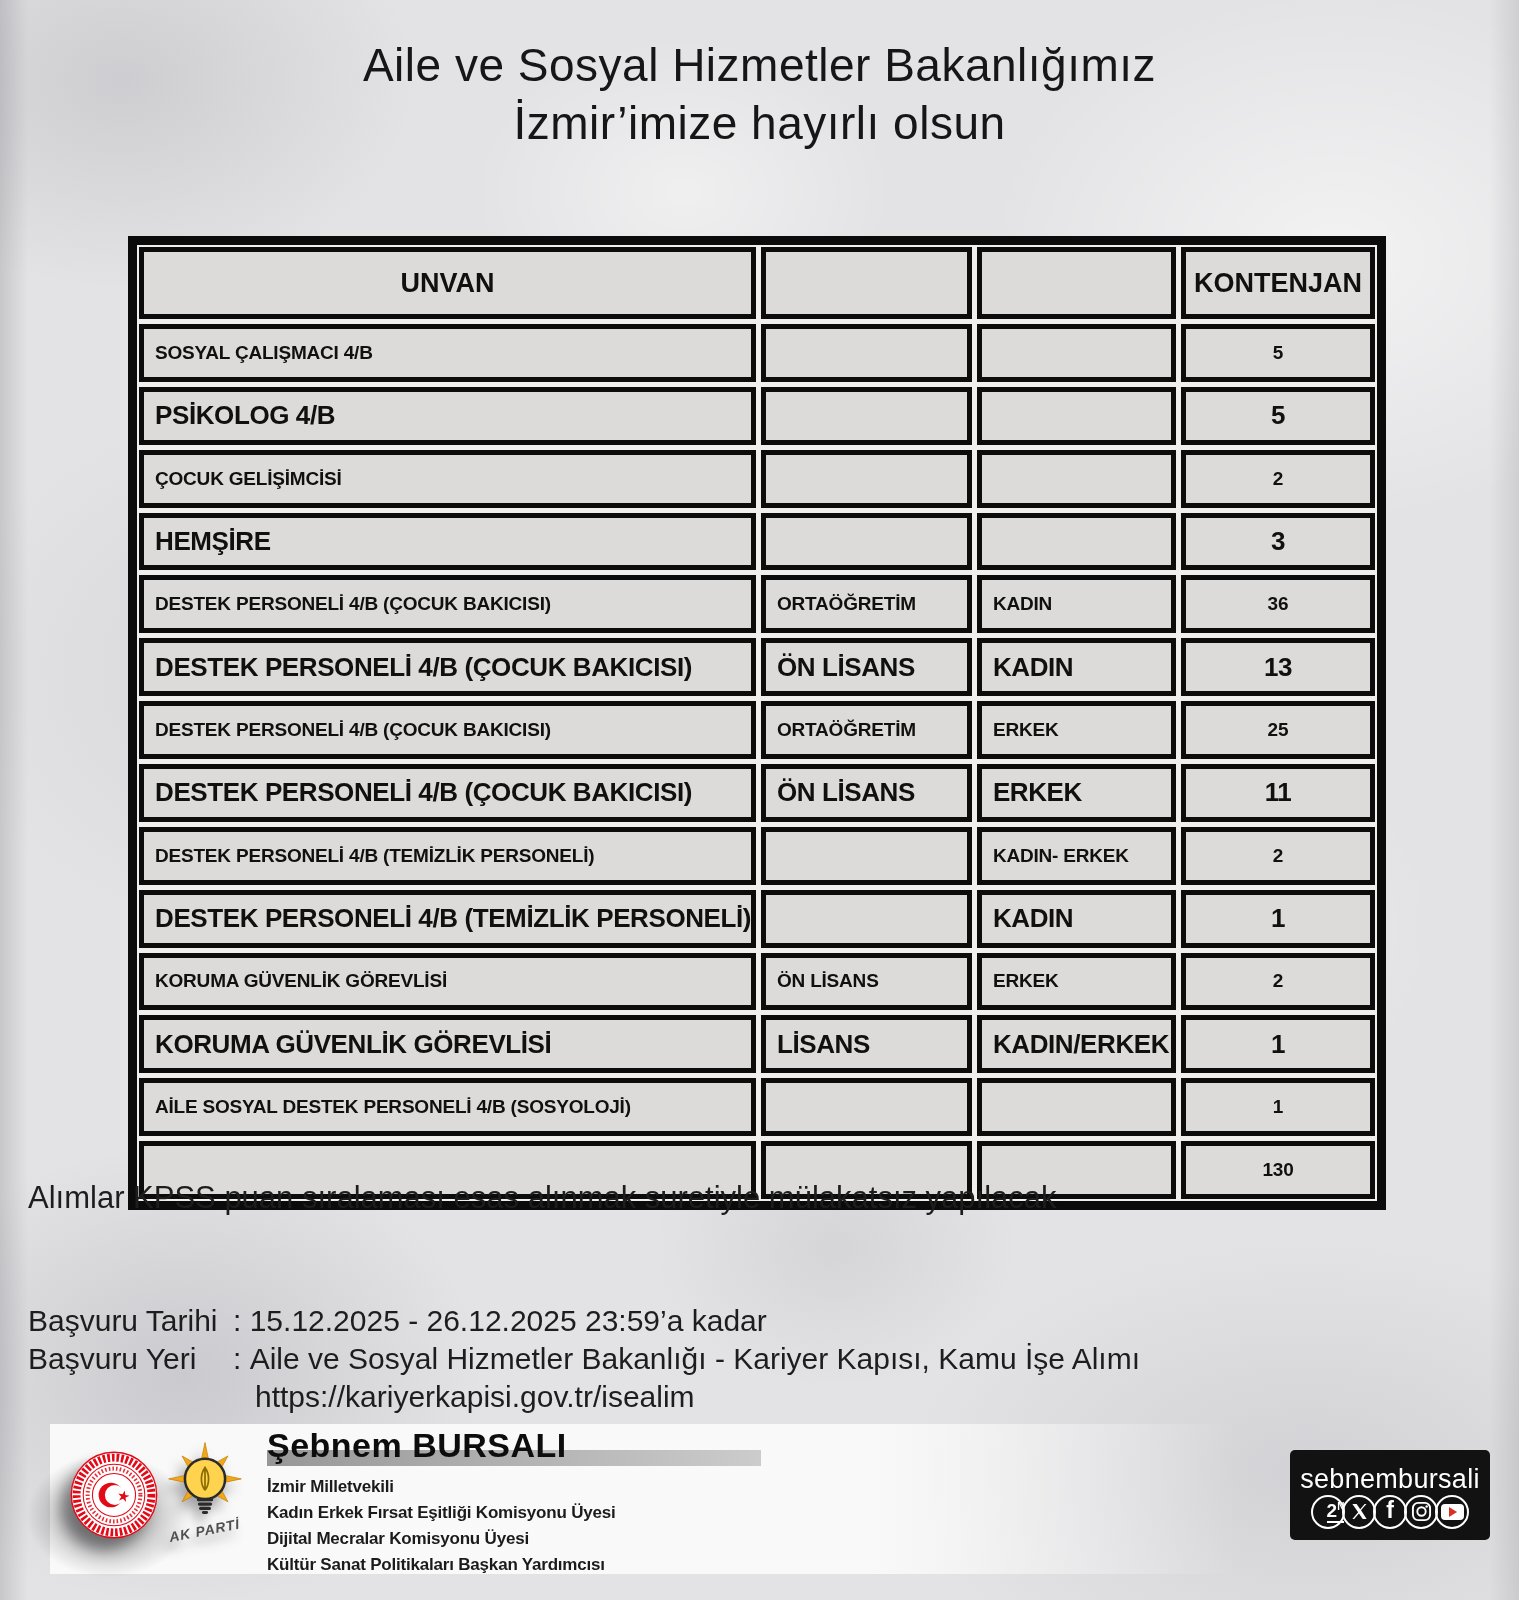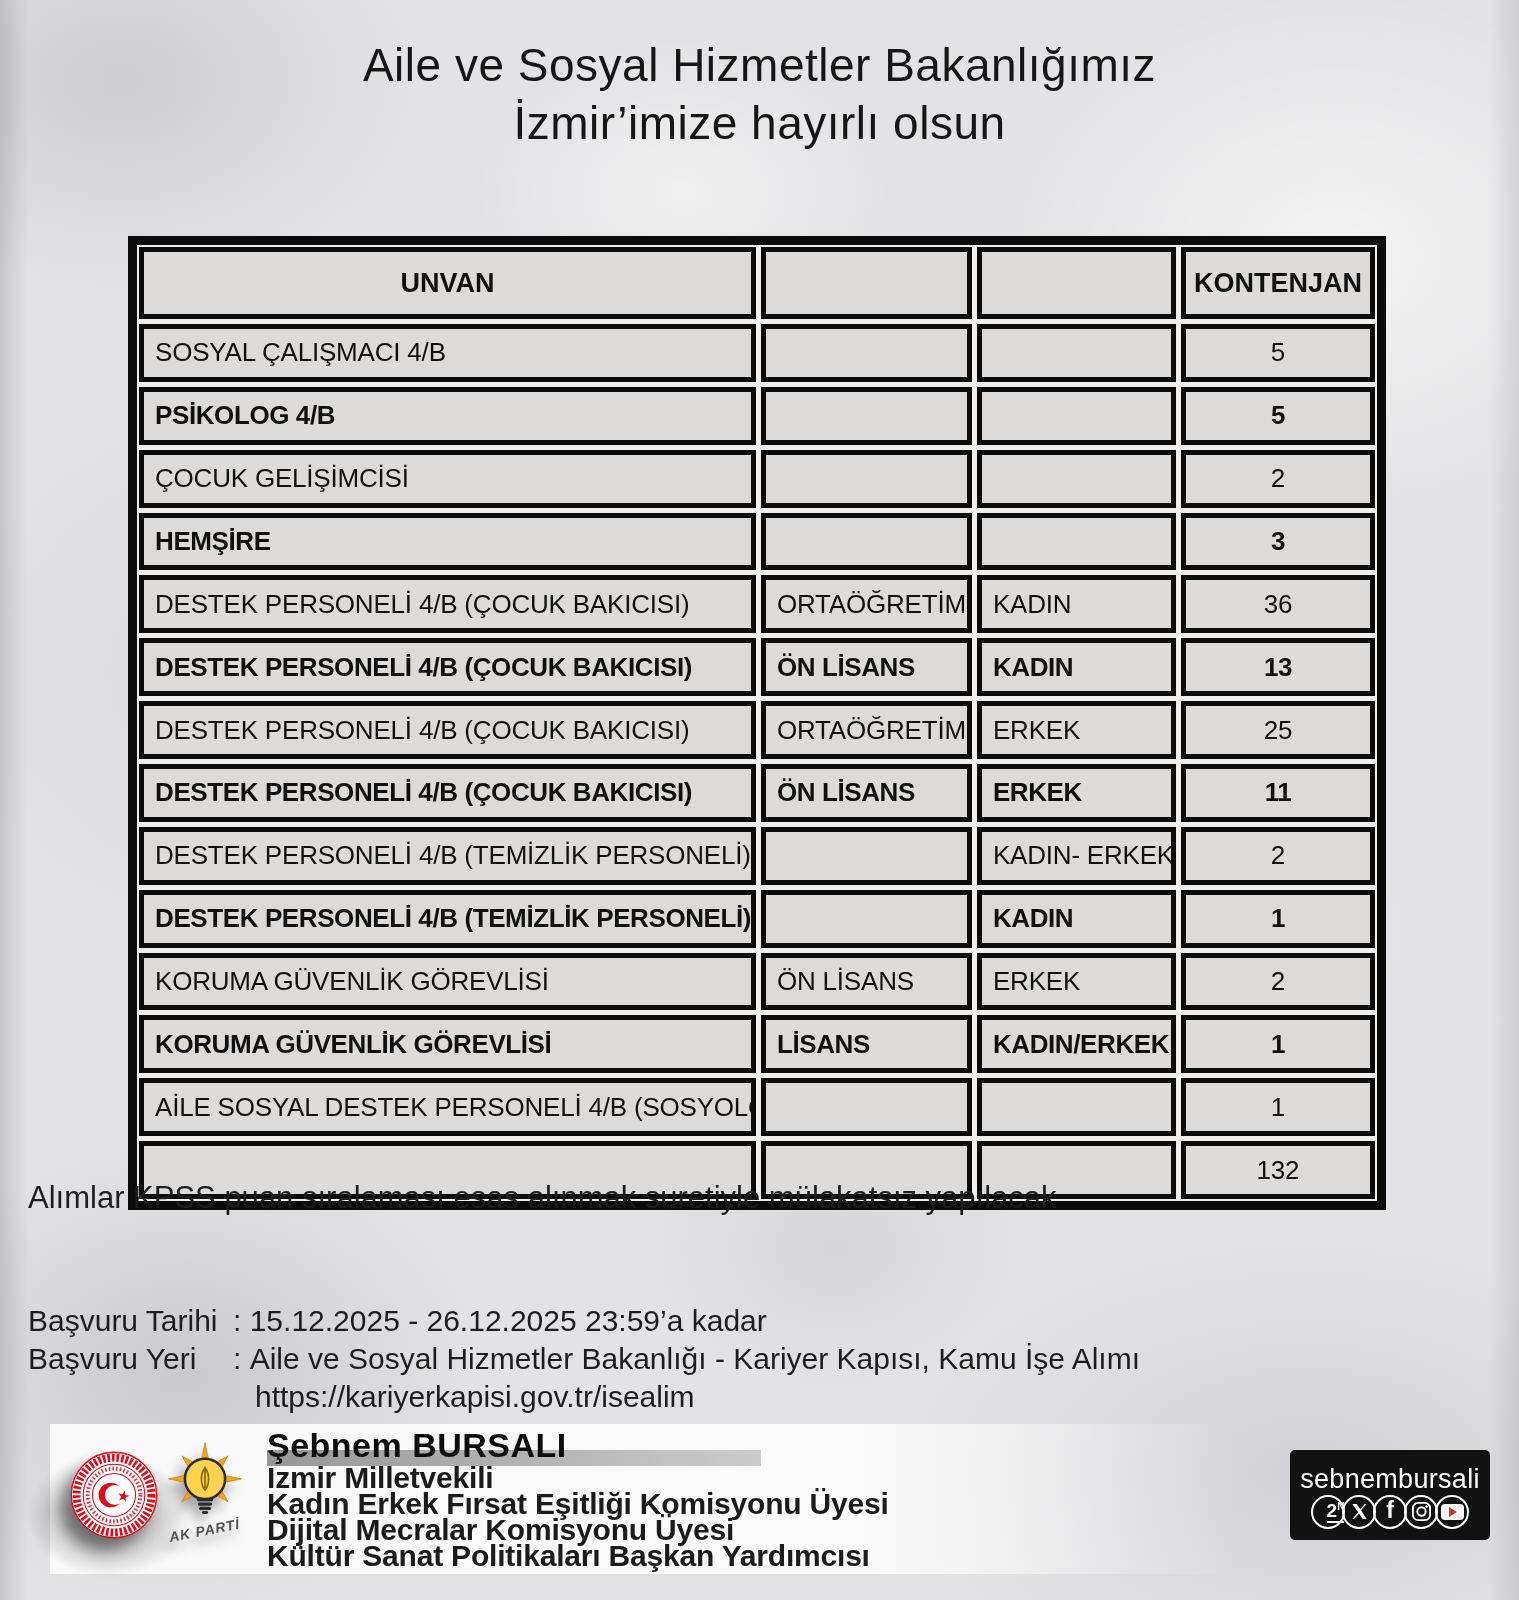--- a/index.html
+++ b/index.html
@@ -23,22 +23,22 @@
   .title{position:absolute;top:36px;left:0;right:0;text-align:center;
     font-size:46px;line-height:58px;letter-spacing:.5px;color:#161616;font-weight:400;}
   
   .jobs-table{
     position:absolute;left:128px;top:236px;width:1258px;height:974px;box-sizing:border-box;
     border:9px solid #0b0b0b;background:#f0efed;padding:2px;
     display:grid;grid-template-columns:620fr 212fr 200fr 195fr;
     grid-template-rows:72px repeat(14,1fr);gap:5px;
   }
   .cell{box-sizing:border-box;border:5px solid #0c0c0c;background:#dcdbd9;
-    display:flex;align-items:center;padding:0 11px;font-size:26px;
-    letter-spacing:-.2px;color:#101010;white-space:nowrap;overflow:hidden;}
+    display:flex;align-items:center;padding:0 11px;font-size:19px;
+    letter-spacing:-.2px;color:#101010;white-space:nowrap;overflow:hidden;font-weight:bold;}
   .cell.center{justify-content:center;padding:0 4px;}
   .cell.hdr{font-weight:700;justify-content:center;font-size:27px;letter-spacing:0;}
   .cell.bold{font-weight:700;font-size:26px;letter-spacing:-.4px;}
   
   .note{position:absolute;left:28px;top:1180px;font-size:31px;color:#1d1d1d;}
   .apply{position:absolute;left:28px;top:1302px;font-size:30px;line-height:38px;color:#1d1d1d;}
   .apply .lbl{display:inline-block;width:205px;}
   .apply .url-line{padding-left:227px;}
   
   .footer-panel{position:absolute;left:50px;top:1424px;width:1200px;height:150px;
@@ -48,21 +48,21 @@
   .tbmm{position:absolute;left:20px;top:22px;width:88px;height:98px;
     filter:drop-shadow(-10px 12px 7px rgba(30,30,34,.45));}
   .akparti{position:absolute;left:112px;top:10px;width:86px;height:128px;
     filter:drop-shadow(-5px 9px 6px rgba(30,30,34,.38));}
   .person{position:absolute;left:217px;top:2px;}
   .person-name{position:relative;display:inline-block;font-size:34px;font-weight:700;
     letter-spacing:.5px;color:#0d0d0d;z-index:1;}
   .name-bar{position:absolute;left:0;top:24px;width:494px;height:16px;z-index:0;
     background:linear-gradient(to right,#979797,#cccccc);}
   .person-name .nm{position:relative;z-index:1;}
-  .person-titles{font-size:30px;font-weight:700;line-height:26px;color:#1b1b1b;letter-spacing:-.2px;}
+  .person-titles{margin-top:9px;font-size:17px;font-weight:700;line-height:26px;color:#1b1b1b;letter-spacing:-.2px;}
   
   .social-badge{position:absolute;left:1290px;top:1450px;width:200px;height:90px;
     border-radius:5px;display:flex;flex-direction:column;align-items:center;
     justify-content:center;padding-top:2px;box-sizing:border-box;}
   .social-handle{color:#fff;font-size:27px;letter-spacing:.3px;line-height:30px;}
   .social-icons{display:flex;margin-top:1px;}
   .sicon{width:34px;height:34px;border:2.5px solid #fff;border-radius:50%;
     display:flex;align-items:center;justify-content:center;box-sizing:border-box;
     color:#fff;margin:0 -1.5px;background:transparent;}
   .two{font-size:19px;font-weight:700;line-height:1;border-bottom:2px solid #fff;padding-bottom:1px;margin-left:15px;}
@@ -135,21 +135,21 @@
       <div class="cell bold">LİSANS</div>
       <div class="cell bold">KADIN/ERKEK</div>
       <div class="cell center bold">1</div>
       <div class="cell">AİLE SOSYAL DESTEK PERSONELİ 4/B (SOSYOLOJİ)</div>
       <div class="cell"></div>
       <div class="cell"></div>
       <div class="cell center">1</div>
       <div class="cell"></div>
       <div class="cell"></div>
       <div class="cell"></div>
-      <div class="cell center">132</div>
+      <div class="cell center">130</div>
     </div>
 
   <div class="note">Alımlar KPSS puan sıralaması esas alınmak suretiyle mülakatsız yapılacak</div>
 
   <div class="apply">
     <div>
       <span class="lbl">Başvuru Tarihi</span><span>:</span>&nbsp;<span>15.12.2025 - 26.12.2025 23:59’a kadar</span>
     </div>
     <div>
       <span class="lbl">Başvuru Yeri</span><span>:</span>&nbsp;<span>Aile ve Sosyal Hizmetler Bakanlığı - Kariyer Kapısı, Kamu İşe Alımı</span>

